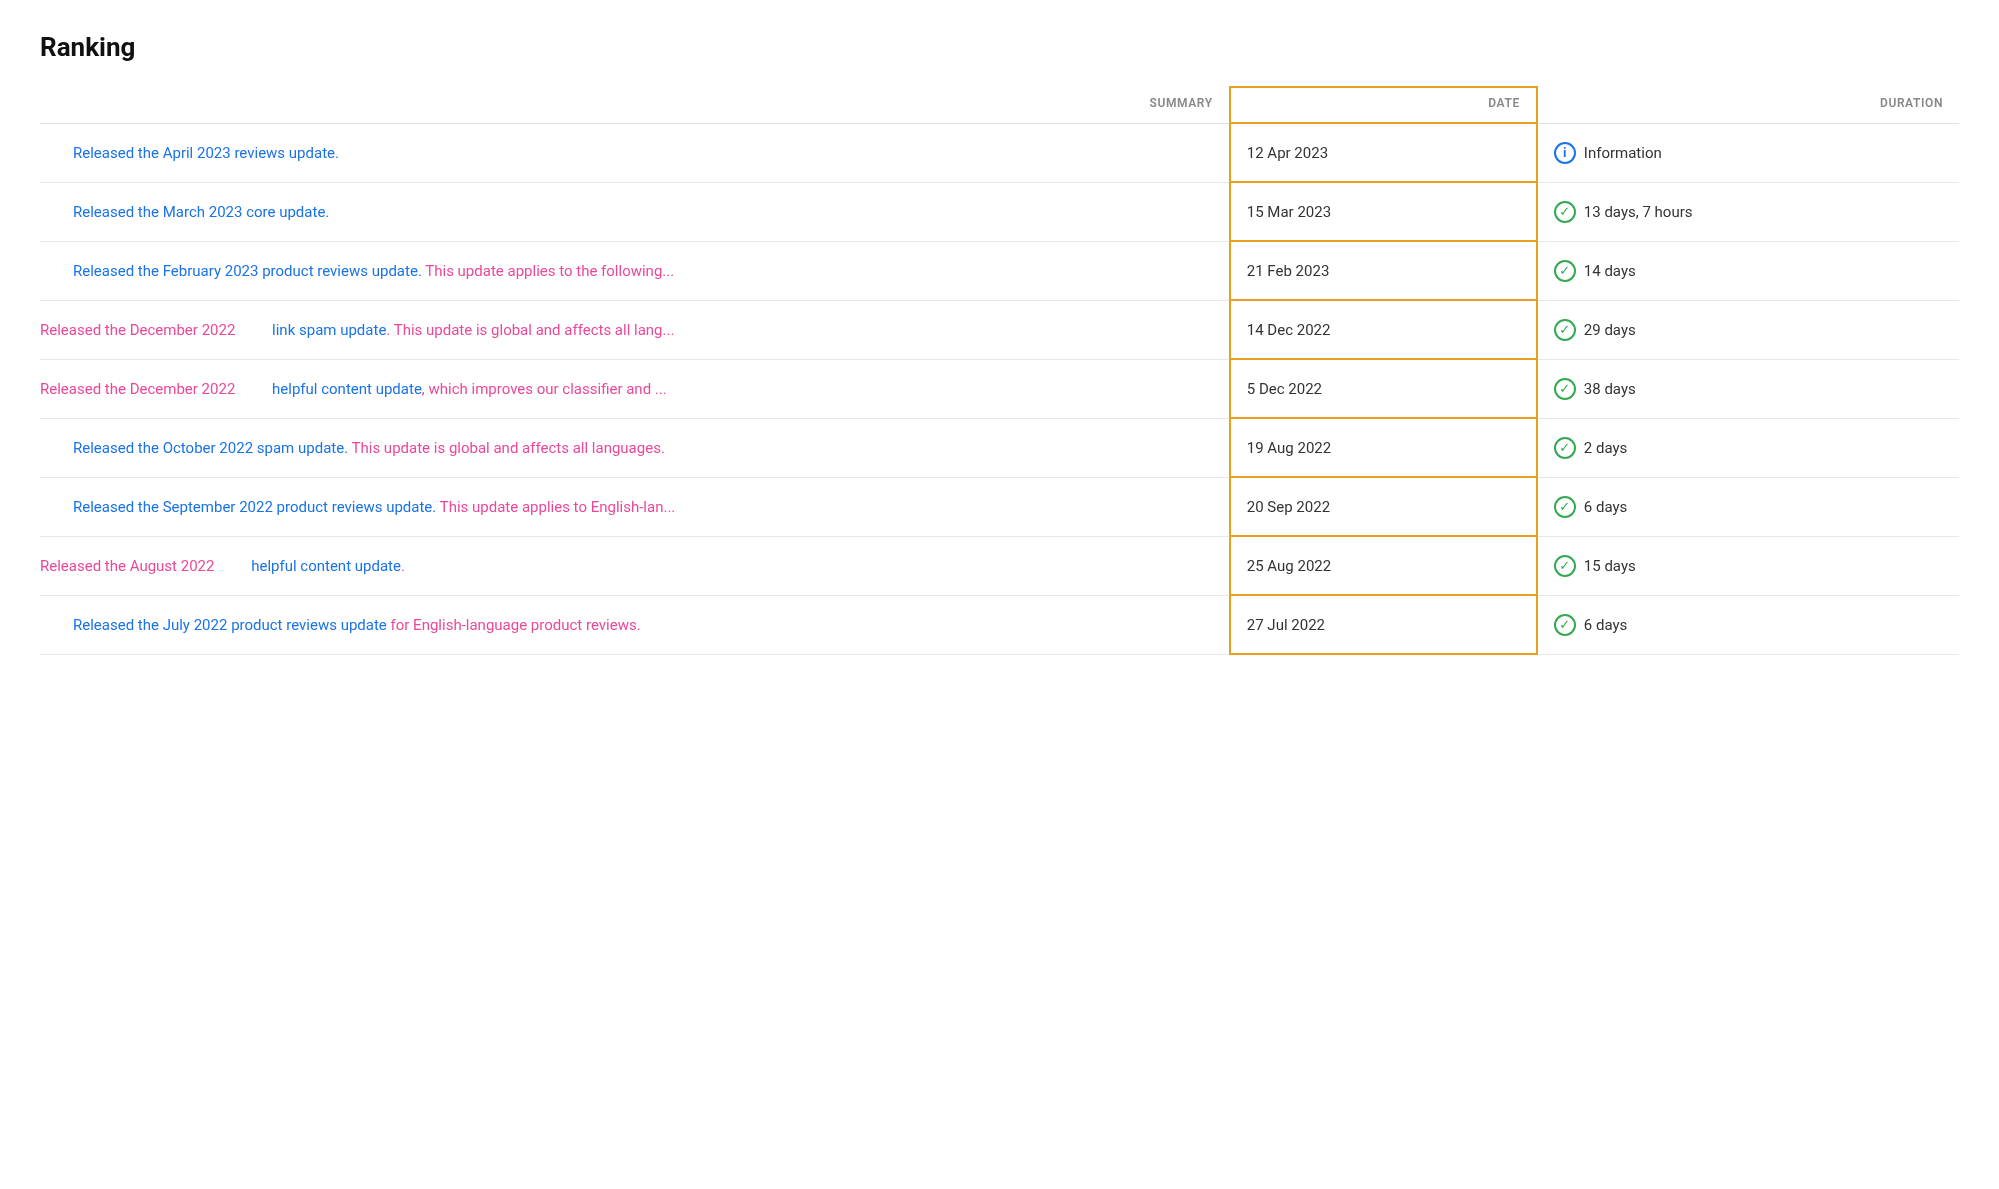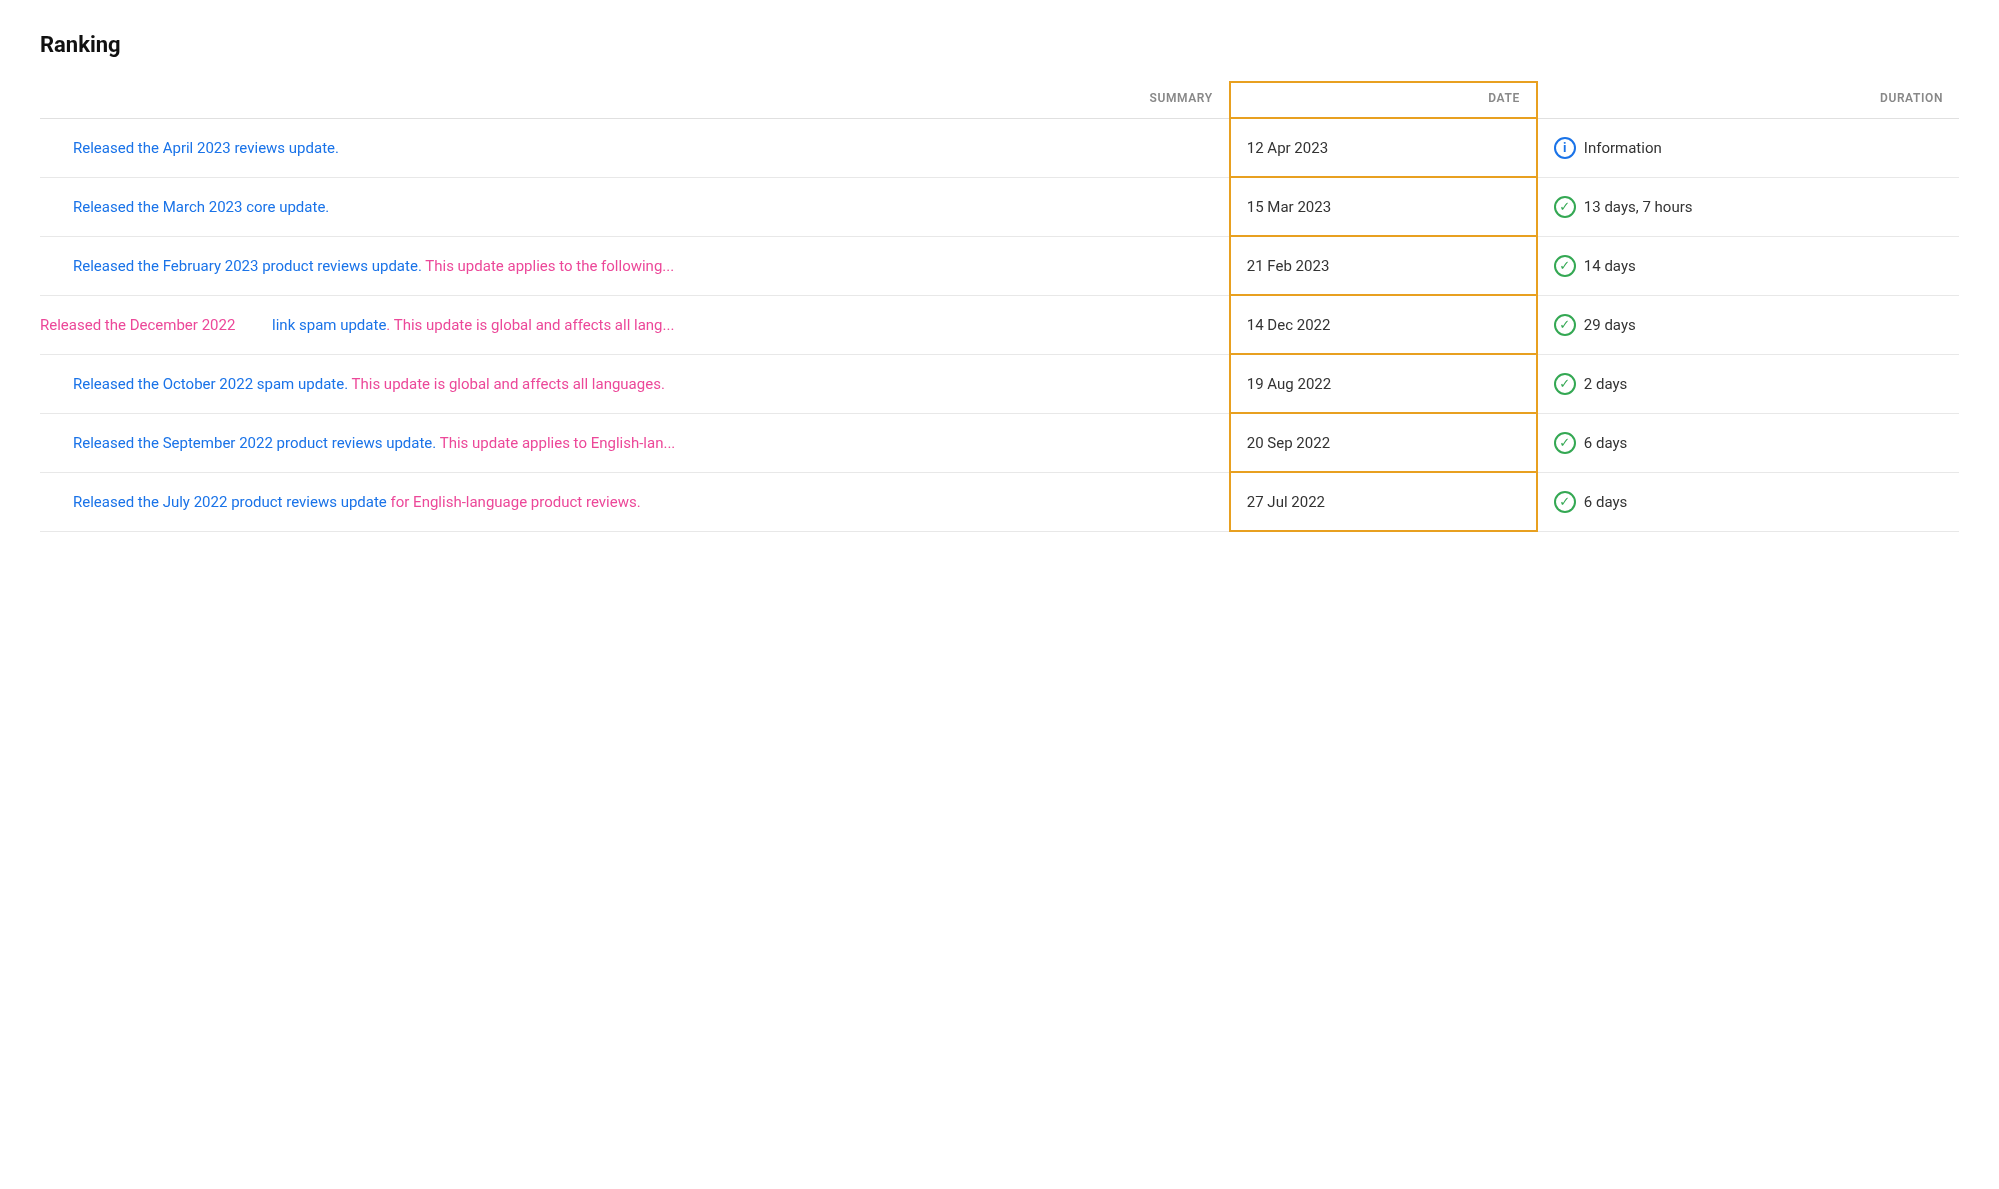--- a/index.html
+++ b/index.html
@@ -10,21 +10,21 @@
 
     body {
       font-family: -apple-system, BlinkMacSystemFont, 'Segoe UI', Roboto, sans-serif;
       background: #fff;
       color: #333;
       padding: 32px 40px;
       font-size: 15px;
     }
 
     .page-title {
-      font-size: 22px;
+      font-size: 26px;
       font-weight: 700;
       color: #111;
       margin-bottom: 24px;
     }
 
     table {
       width: 100%;
       border-collapse: collapse;
     }
 
@@ -167,40 +167,60 @@
         <td class="col-summary"><span class="summary-text">Released</span><span class="summary-text"> the December 2022 </span><a class="summary-link" href="#">link spam update</a><span class="summary-text">. This update is global and affects all lang...</span></td>
         <td class="col-date">14 Dec 2022</td>
         <td class="col-duration">
           <div class="duration-cell">
             <span class="icon-check">✓</span>
             <span class="duration-label">29 days</span>
           </div>
         </td>
       </tr>
       <tr>
+        <td class="col-summary"><span class="summary-text">Released the December 2022 </span><a class="summary-link" href="#">helpful content update</a><span class="summary-text">, which improves our classifier and ...</span></td>
+        <td class="col-date">5 Dec 2022</td>
+        <td class="col-duration">
+          <div class="duration-cell">
+            <span class="icon-check">✓</span>
+            <span class="duration-label">38 days</span>
+          </div>
+        </td>
+      </tr>
+      <tr>
         <td class="col-summary"><a class="summary-link" href="#">Released the October 2022 spam update.</a><span class="summary-text"> This update is global and affects all languages.</span></td>
         <td class="col-date">19 Aug 2022</td>
         <td class="col-duration">
           <div class="duration-cell">
             <span class="icon-check">✓</span>
             <span class="duration-label">2 days</span>
           </div>
         </td>
       </tr>
       <tr>
         <td class="col-summary"><a class="summary-link" href="#">Released the September 2022 product reviews update.</a><span class="summary-text"> This update applies to English-lan...</span></td>
         <td class="col-date">20 Sep 2022</td>
         <td class="col-duration">
           <div class="duration-cell">
             <span class="icon-check">✓</span>
             <span class="duration-label">6 days</span>
           </div>
         </td>
       </tr>
       <tr>
+        <td class="col-summary"><span class="summary-text">Released</span><span class="summary-text"> the August 2022 </span><a class="summary-link" href="#">helpful content update</a><span class="summary-text">.</span></td>
+        <td class="col-date">25 Aug 2022</td>
+        <td class="col-duration">
+          <div class="duration-cell">
+            <span class="icon-check">✓</span>
+            <span class="duration-label">15 days</span>
+          </div>
+        </td>
+      </tr>
+      <tr>
         <td class="col-summary"><a class="summary-link" href="#">Released the July 2022 product reviews update</a><span class="summary-text"> for English-language product reviews.</span></td>
         <td class="col-date">27 Jul 2022</td>
         <td class="col-duration">
           <div class="duration-cell">
             <span class="icon-check">✓</span>
             <span class="duration-label">6 days</span>
           </div>
         </td>
       </tr>
     </tbody>

